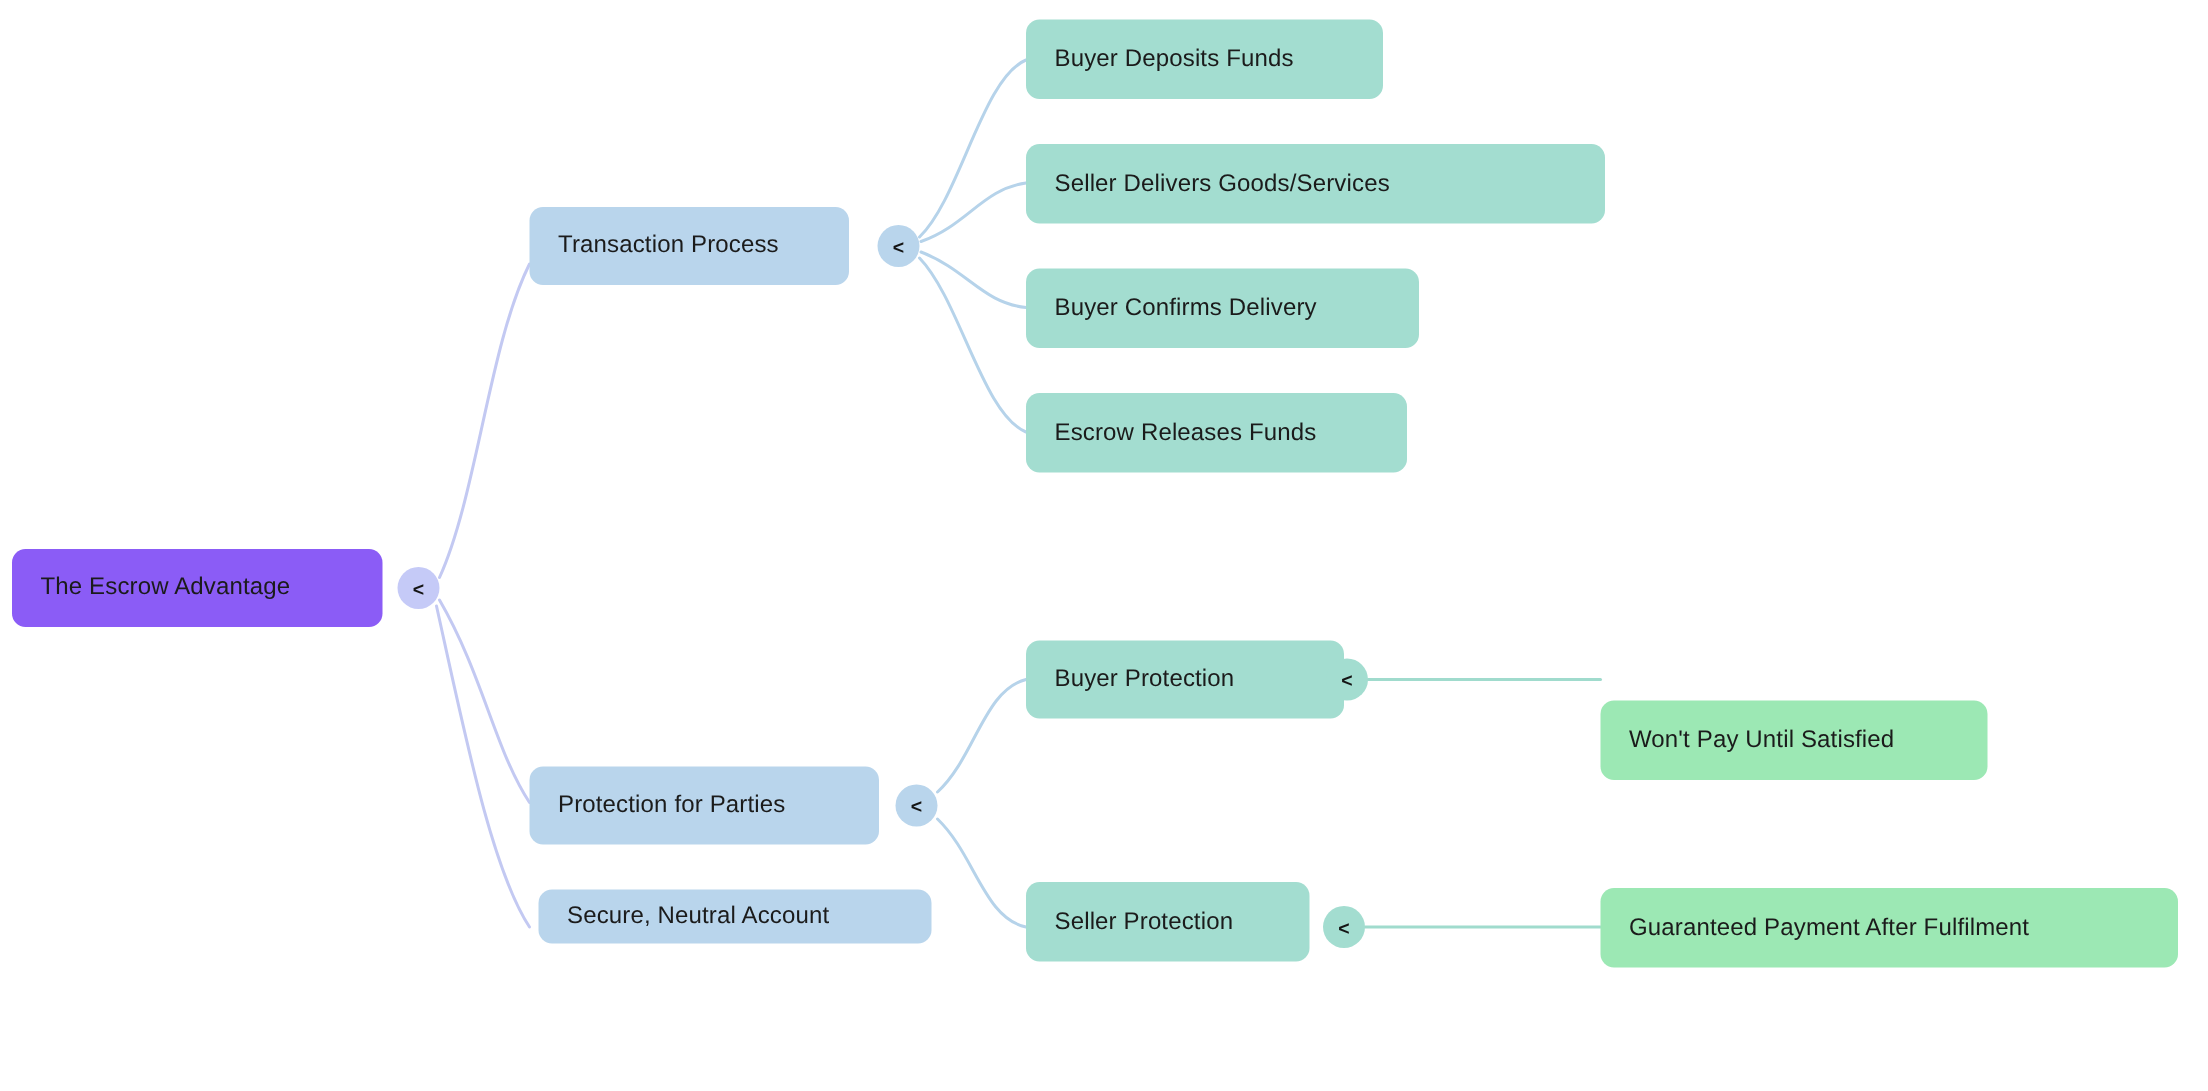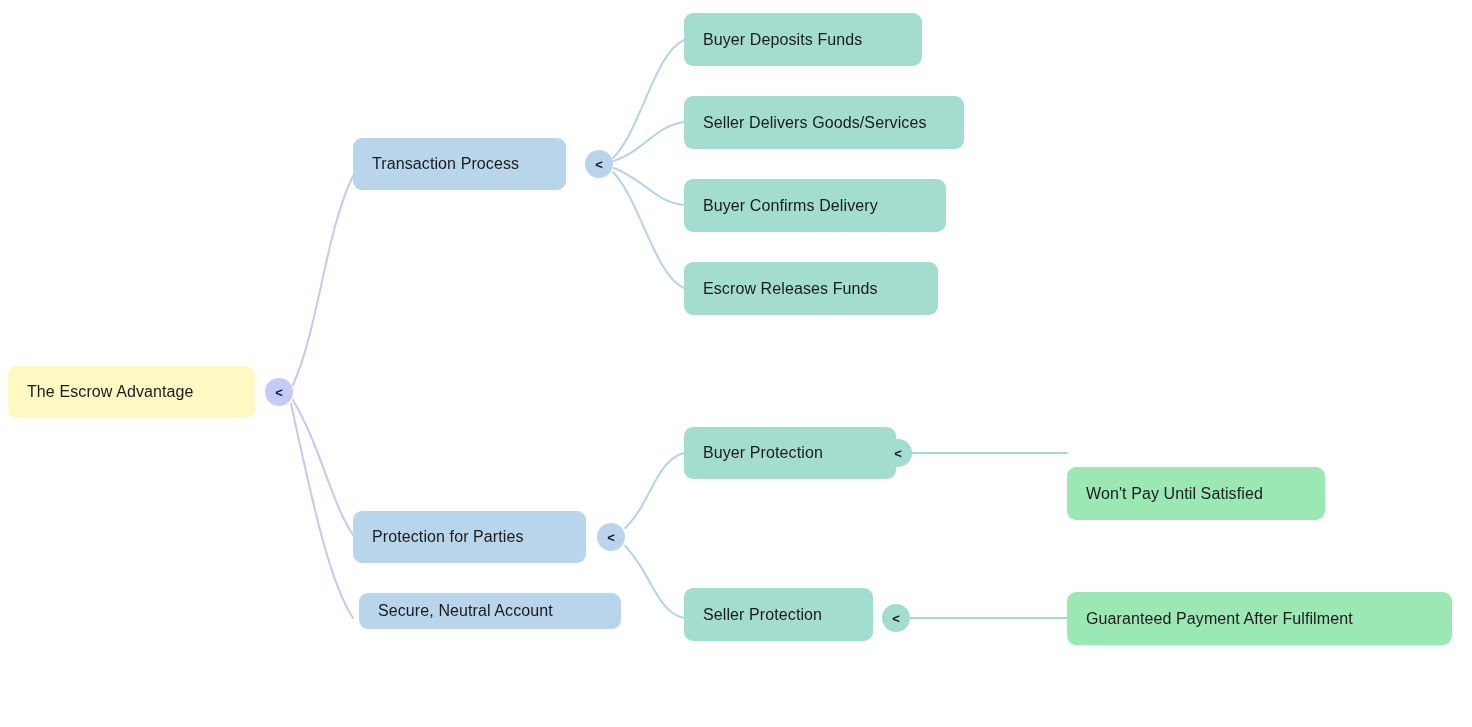--- a/index.html
+++ b/index.html
@@ -29,21 +29,21 @@
     display: flex;
     align-items: center;
     border-radius: 9px;
     padding: 0 19px;
     color: #1b1b1b;
     font-size: 16px;
     line-height: 1.2;
     letter-spacing: 0.1px;
     white-space: nowrap;
   }
-  .node.lvl-root { background: #fef9c3; }
+  .node.lvl-root { background: #8b5cf6; }
   .node.lvl-2    { background: #b9d5ec; }
   .node.lvl-3    { background: #a3ddd0; }
   .node.lvl-4    { background: #9ce8b4; }
 
   .badge {
     position: absolute;
     width: 28px;
     height: 28px;
     border-radius: 50%;
     display: flex;
@@ -86,21 +86,21 @@
   <div class="node lvl-2" id="n-transaction_process" style="left: 353px; top: 138px; width: 213px; height: 52px;">
     <span>Transaction Process</span>
   </div>
   <div class="badge lvl-2" id="b-transaction_process" style="left: 585px; top: 150px;">
     <span>&lt;</span>
   </div>
 
   <div class="node lvl-3" id="n-buyer_deposits_funds" style="left: 684px; top: 13px; width: 238px; height: 53px;">
     <span>Buyer Deposits Funds</span>
   </div>
-  <div class="node lvl-3" id="n-seller_delivers" style="left: 684px; top: 96px; width: 280px; height: 53px;">
+  <div class="node lvl-3" id="n-seller_delivers" style="left: 684px; top: 96px; width: 386px; height: 53px;">
     <span>Seller Delivers Goods/Services</span>
   </div>
   <div class="node lvl-3" id="n-buyer_confirms_delivery" style="left: 684px; top: 179px; width: 262px; height: 53px;">
     <span>Buyer Confirms Delivery</span>
   </div>
   <div class="node lvl-3" id="n-escrow_releases_funds" style="left: 684px; top: 262px; width: 254px; height: 53px;">
     <span>Escrow Releases Funds</span>
   </div>
 
   <div class="node lvl-2" id="n-protection_for_parties" style="left: 353px; top: 511px; width: 233px; height: 52px;">

